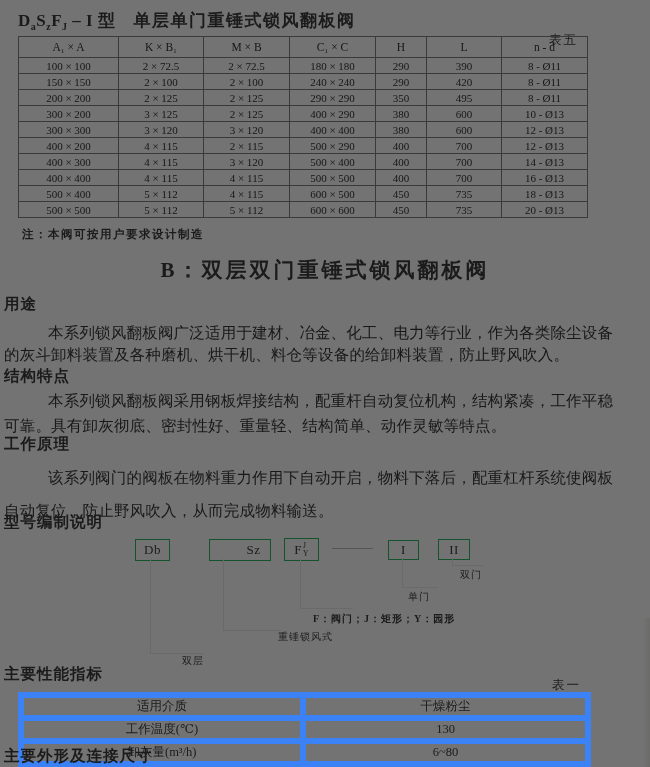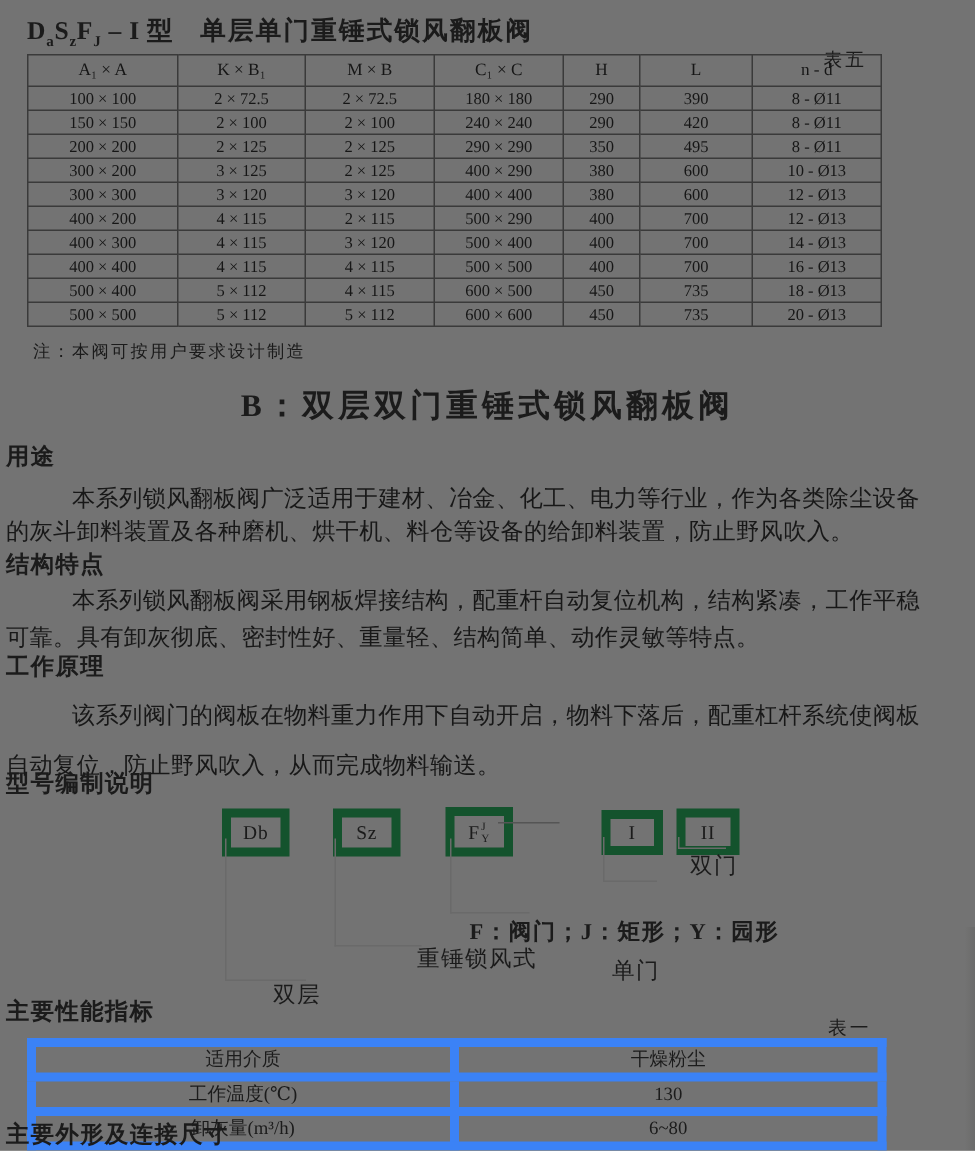--- a/index.html
+++ b/index.html
@@ -21,63 +21,63 @@
   .lbl-t1 { left:552px; top:677px; }
 
   
   table.t5 { position:absolute; left:18px; top:36px; width:569px;
     border-collapse:collapse; table-layout:fixed; text-align:center;
     font-size:11px; color:#161616; }
   table.t5 th, table.t5 td { border:1px solid #3a3a3a; padding:0; font-weight:normal; }
   table.t5 th { height:20px; font-size:11.5px; }
   table.t5 td { height:15px; }
 
-  .note { position:absolute; left:22px; top:227px; font-size:11.5px; font-weight:normal; letter-spacing:1.5px; }
+  .note { position:absolute; left:22px; top:227px; font-size:11.5px; font-weight:bold; letter-spacing:1.5px; }
 
   .b-title { position:absolute; left:0; top:256px; width:100%; margin:0;
     text-align:center; font-size:21px; font-weight:bold; letter-spacing:3px; }
 
   .sec-h { position:absolute; left:4px; margin:0; font-size:15.5px; font-weight:bold; letter-spacing:1px; }
   .h-purpose   { top:294px; }
   .h-structure { top:366px; }
   .h-principle { top:434px; }
   .h-model     { top:512px; }
   .h-perf      { top:664px; }
   .h-dims      { top:746px; }
 
   .para { position:absolute; left:4px; width:614px; margin:0;
     font-size:15.5px; text-indent:44px; letter-spacing:.2px; color:#181818; }
   .p-purpose   { top:322px; line-height:21.5px; }
   .p-structure { top:388px; line-height:25px; }
   .p-principle { top:461px; line-height:33px; }
 
   
-  .dbox { position:absolute; border:6px solid #14532d; display:flex;
-    align-items:center; justify-content:center; font-size:13px; letter-spacing:.5px;margin-left:13px; }
+  .dbox { position:absolute; border:1px solid #14532d; display:flex;
+    align-items:center; justify-content:center; font-size:13px; letter-spacing:.5px; }
   .box-db { left:135px; top:539px; width:33px; height:20px; }
-  .box-sz { left:209px; top:539px; width:33px; height:20px; }
+  .box-sz { left:209px; top:539px; width:33px; height:20px;padding-left:27px; }
   .box-f  { left:284px; top:538px; width:33px; height:21px; }
   .box-i  { left:388px; top:540px; width:29px; height:18px; }
   .box-ii { left:438px; top:539px; width:30px; height:19px; }
   .fstack { display:flex; flex-direction:column; justify-content:center;
     margin-left:1px; font-size:7.5px; line-height:7.5px; }
   .dash { position:absolute; left:332px; top:548px; width:41px; height:0; border-top:1px solid #555; }
 
   .conn { position:absolute; border-left:1px solid #6a6a6a; border-bottom:1px solid #6a6a6a; }
   .c-db { left:150px; top:559px; width:53px; height:94px; }
   .c-sz { left:223px; top:559px; width:57px; height:71px; }
   .c-f  { left:300px; top:559px; width:52px; height:49px; }
   .c-i  { left:402px; top:558px; width:35px; height:29px; }
   .c-ii { left:452px; top:558px; width:31px; height:7px; }
 
-  .dlabel { position:absolute; font-size:15px; white-space:nowrap; letter-spacing:1px; }
+  .dlabel { position:absolute; font-size:10px; white-space:nowrap; letter-spacing:1px; }
   .l-shuangceng { left:182px; top:654px; }
   .l-hammer     { left:230px; top:630px;margin-left:48px; }
   .l-fnote      { left:313px; top:612px; font-weight:bold; }
-  .l-danmen     { left:408px; top:590px;margin-top:48px; }
+  .l-danmen     { left:408px; top:590px; }
   .l-shuangmen  { left:460px; top:568px; }
 
   
   table.t1 { position:absolute; left:18px; top:692px; width:567px;
     border-collapse:collapse; table-layout:fixed; text-align:center; font-size:12.5px; }
   table.t1 td { border:6px solid #3b82f6; padding:0; height:15px; }
 
   .scan-edge { position:absolute; right:0; top:618px; width:7px; height:149px;
     background:linear-gradient(to left, rgba(60,60,55,.14), rgba(60,60,55,0)); }
 </style>

